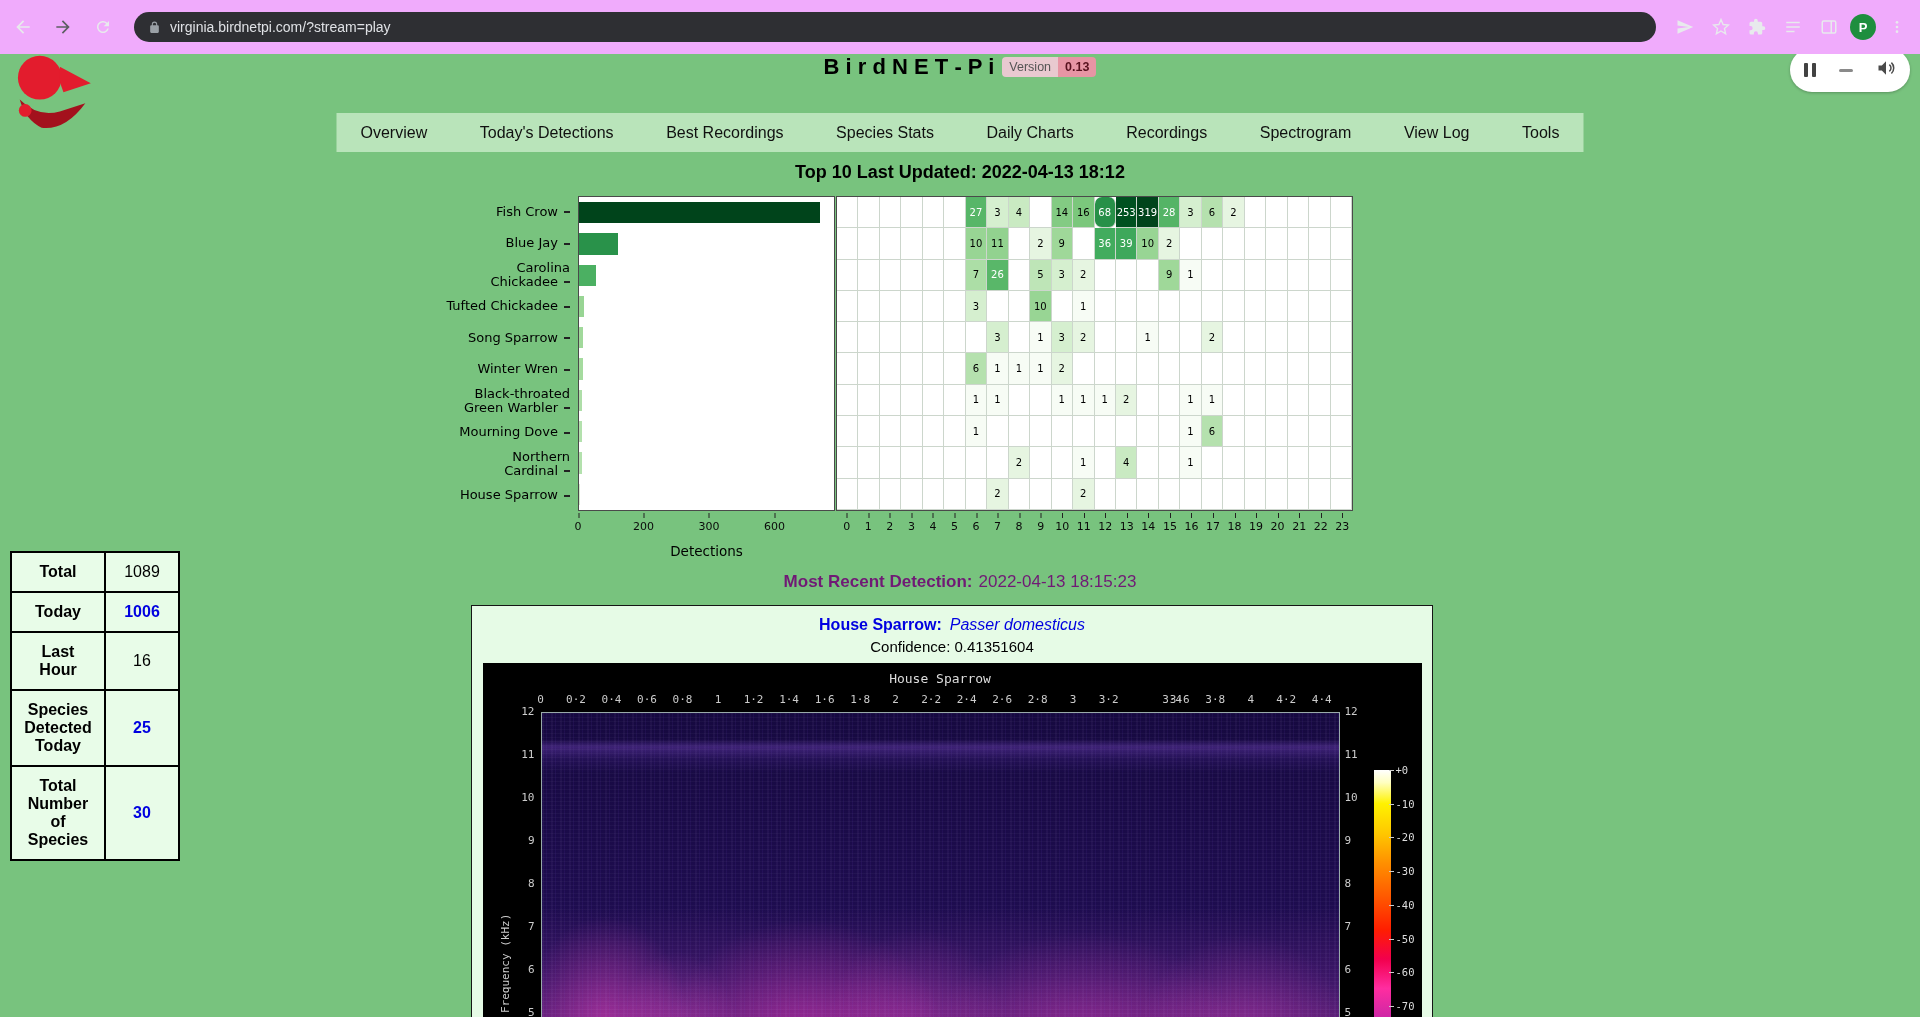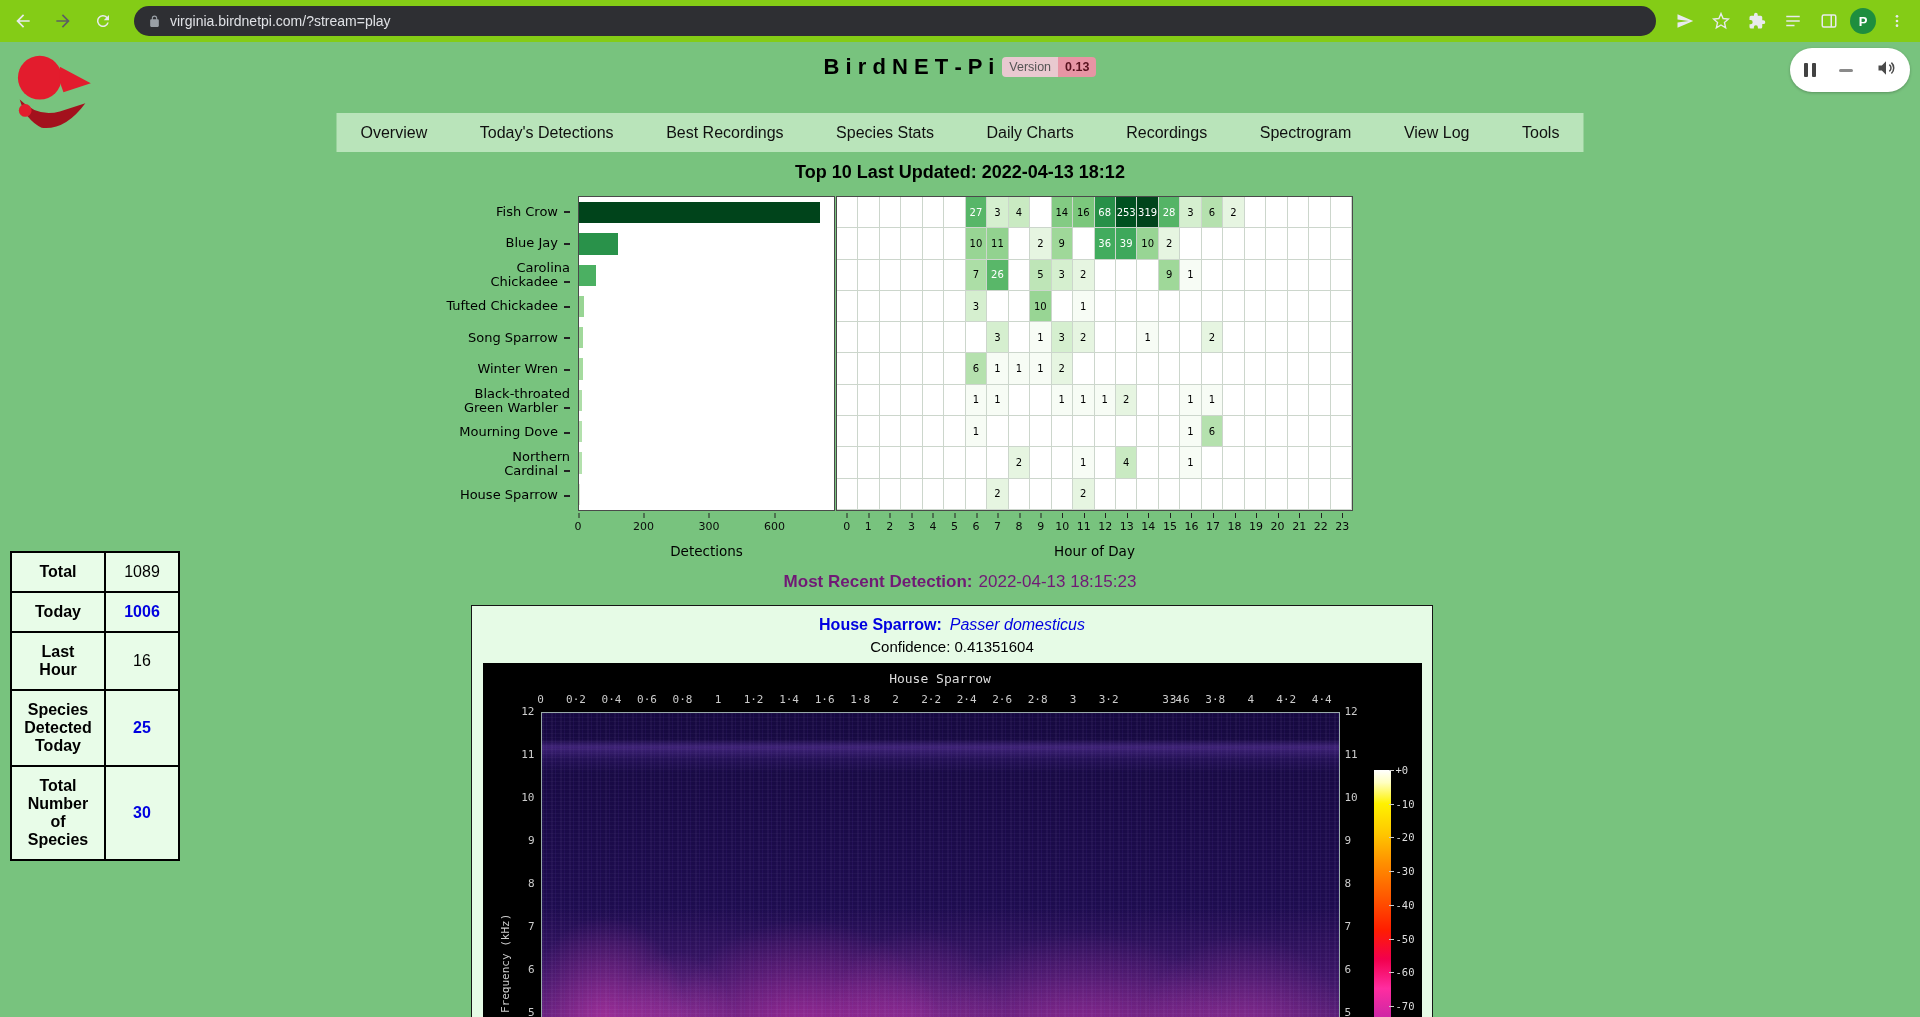--- a/index.html
+++ b/index.html
@@ -1,19 +1,19 @@
 <!DOCTYPE html>
 <html><head>
 <meta charset="utf-8">
 <style>
   html,body{margin:0;padding:0;overflow:hidden;}
   body{width:1920px;height:1017px;position:relative;background:#202124;font-family:"Liberation Sans",sans-serif;}
 
   
-  .browser{position:absolute;top:0;left:0;width:1920px;height:42px;background:#84cc16;display:flex;align-items:center;z-index:50;}
+  .browser{position:absolute;top:0;left:0;width:1920px;height:54px;background:#f0abfc;display:flex;align-items:center;z-index:50;}
   .nav-btn{width:34px;height:34px;border-radius:50%;display:flex;align-items:center;justify-content:center;margin-left:6px;cursor:pointer;}
   .omnibox{flex:1;height:30px;margin:0 14px;background:#2e2f33;border-radius:15px;display:flex;align-items:center;padding:0 14px;min-width:0;}
   .url-text{color:#dfe1e5;font-size:14px;margin-left:9px;white-space:nowrap;}
   .tb-right{display:flex;align-items:center;gap:6px;margin-right:8px;}
   .tb-icon{width:30px;height:30px;display:flex;align-items:center;justify-content:center;cursor:pointer;}
   .avatar{width:26px;height:26px;border-radius:50%;background:#1e8e3e;color:#fff;font-size:13px;font-weight:700;display:flex;align-items:center;justify-content:center;}
 
   
   .page{position:absolute;top:42px;left:0;width:1920px;height:975px;background:#78c37e;overflow:hidden;}
 
@@ -286,21 +286,21 @@
       <div class="cell"></div>
       <div class="cell"></div>
       <div class="cell"></div>
       <div class="cell"></div>
       <div class="cell" style="background: rgb(87, 182, 104); color: rgb(255, 255, 255);">27</div>
       <div class="cell" style="background: rgb(213, 239, 207); color: rgb(0, 0, 0);">3</div>
       <div class="cell" style="background: rgb(201, 234, 194); color: rgb(0, 0, 0);">4</div>
       <div class="cell"></div>
       <div class="cell" style="background: rgb(131, 203, 131); color: rgb(0, 0, 0);">14</div>
       <div class="cell" style="background: rgb(123, 199, 124); color: rgb(0, 0, 0);">16</div>
-      <div class="cell" style="background: rgb(39, 144, 72); color: rgb(255, 255, 255);">68</div>
+      <div class="cell" style="background: rgb(39, 144, 72); color: rgb(255, 255, 255); border-radius: 7px;">68</div>
       <div class="cell" style="background: rgb(0, 81, 32); color: rgb(255, 255, 255);">253</div>
       <div class="cell" style="background: rgb(0, 68, 27); color: rgb(255, 255, 255);">319</div>
       <div class="cell" style="background: rgb(84, 180, 102); color: rgb(255, 255, 255);">28</div>
       <div class="cell" style="background: rgb(213, 239, 207); color: rgb(0, 0, 0);">3</div>
       <div class="cell" style="background: rgb(181, 225, 174); color: rgb(0, 0, 0);">6</div>
       <div class="cell" style="background: rgb(230, 245, 225); color: rgb(0, 0, 0);">2</div>
       <div class="cell"></div>
       <div class="cell"></div>
       <div class="cell"></div>
       <div class="cell"></div>
@@ -548,21 +548,20 @@
       <span class="tick" style="left: 68.75%;">16</span>
       <span class="tick" style="left: 72.9167%;">17</span>
       <span class="tick" style="left: 77.0833%;">18</span>
       <span class="tick" style="left: 81.25%;">19</span>
       <span class="tick" style="left: 85.4167%;">20</span>
       <span class="tick" style="left: 89.5833%;">21</span>
       <span class="tick" style="left: 93.75%;">22</span>
       <span class="tick" style="left: 97.9167%;">23</span>
     </div>
   <div class="xlabel det">Detections</div>
-  <div class="xlabel hod">Hour of Day</div>
 
   <table class="stats">
     <tbody>
       <tr>
         <td class="sl">Total</td>
         <td class="sv">1089</td>
       </tr>
       <tr>
         <td class="sl">Today</td>
         <td class="sv link">1006</td>

